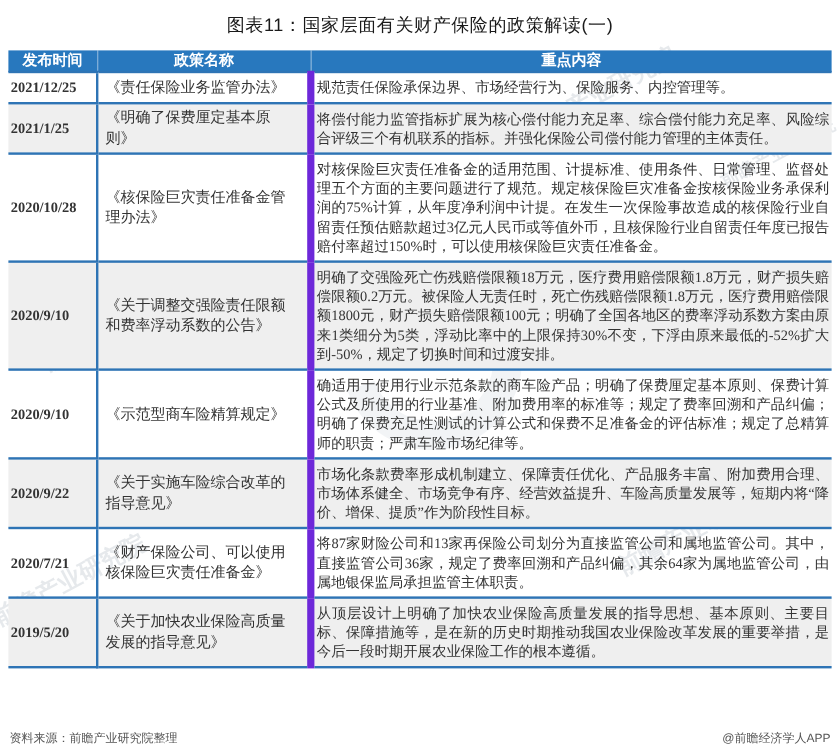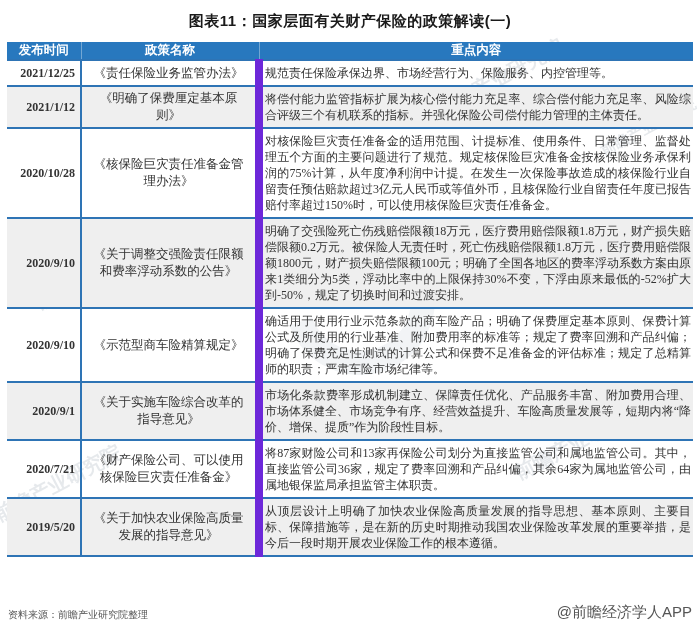--- a/index.html
+++ b/index.html
@@ -3,21 +3,21 @@
 <meta charset="utf-8">
 <style>
   * { margin:0; padding:0; box-sizing:border-box; }
   html,body { background:#ffffff; }
   .page {
     position:relative; width:700px; height:630px; background:#ffffff;
     overflow:hidden; font-family:"Liberation Sans","DejaVu Sans",sans-serif;
   }
   .title {
     position:absolute; top:12px; left:0; width:700px; text-align:center;
-    font-size:15px; font-weight:bold; color:#1a1a1a; letter-spacing:0.5px;
+    font-size:15px; font-weight:normal; color:#1a1a1a; letter-spacing:0.5px;
   }
   table.policy-table {
     position:absolute; top:42px; left:7px; width:686px;
     border-collapse:collapse; table-layout:fixed;
     font-family:"Liberation Serif","DejaVu Serif",serif;
   }
   th {
     background:#2878BE; color:#ffffff; font-weight:bold; font-size:12.5px;
     height:17px; text-align:center; vertical-align:middle;
     font-family:"Liberation Sans","DejaVu Sans",sans-serif;
@@ -25,36 +25,35 @@
   }
   th.col-date { width:74px; border-right:1px solid rgba(255,255,255,0.35); }
   th.col-policy { width:178px; border-right:1px solid rgba(255,255,255,0.35); }
   th.col-content { width:434px; }
   tbody td {
     border-top:2px solid #2E74B5; color:#333333; vertical-align:middle;
   }
   tbody tr:nth-child(even) { background:#EFEFEF; }
   tbody tr:last-child td { border-bottom:2px solid #2E74B5; }
   td.cell-date {
-    text-align:right; padding:3px 5px 3px 2px; font-weight:bold;
+    text-align:left; padding:3px 5px 3px 2px; font-weight:bold;
     font-size:12px; white-space:nowrap; border-right:2px solid #2E74B5;font-family:Liberation Serif, serif;
   }
   td.cell-policy {
     padding:3px 6px; font-size:12.5px; line-height:17px;
-    border-right:8px solid #6d28d9;
-    text-align:center;
+    border-right:6px solid #6d28d9;
   }
   td.cell-content {
     padding:4px 2px; font-size:12px; line-height:16px; text-align:justify;
   }
   .footer-left {
     position:absolute; left:8px; bottom:8px; font-size:10px; color:#555555;
   }
   .footer-right {
-    position:absolute; right:8px; bottom:8px; font-size:15px; color:#555555;
+    position:absolute; right:8px; bottom:8px; font-size:10px; color:#555555;
   }
   .watermark {
     position:absolute; color:rgba(140,155,170,0.22); pointer-events:none;
     transform:rotate(-28deg); white-space:nowrap; font-weight:bold;
   }
   .wm1 { top:64px;  left:430px; font-size:20px; }
   .wm2 { top:258px; left:28px;  font-size:20px; }
   .wm3 { top:428px; left:508px; font-size:20px; }
   .wm4 { top:470px; left:-12px; font-size:20px; }
   .wm5 { top:118px; left:596px; font-size:15px; }
@@ -86,41 +85,41 @@
         <th class="col-content">重点内容</th>
       </tr>
     </thead>
     <tbody>
         <tr>
       <td class="cell-date">2021/12/25</td>
       <td class="cell-policy">《责任保险业务监管办法》</td>
       <td class="cell-content">规范责任保险承保边界、市场经营行为、保险服务、内控管理等。</td>
     </tr>
         <tr>
-      <td class="cell-date">2021/1/12</td>
+      <td class="cell-date">2021/1/25</td>
       <td class="cell-policy">《明确了保费厘定基本原则》</td>
       <td class="cell-content">将偿付能力监管指标扩展为核心偿付能力充足率、综合偿付能力充足率、风险综合评级三个有机联系的指标。并强化保险公司偿付能力管理的主体责任。</td>
     </tr>
         <tr>
       <td class="cell-date">2020/10/28</td>
       <td class="cell-policy">《核保险巨灾责任准备金管理办法》</td>
       <td class="cell-content">对核保险巨灾责任准备金的适用范围、计提标准、使用条件、日常管理、监督处理五个方面的主要问题进行了规范。规定核保险巨灾准备金按核保险业务承保利润的75%计算，从年度净利润中计提。在发生一次保险事故造成的核保险行业自留责任预估赔款超过3亿元人民币或等值外币，且核保险行业自留责任年度已报告赔付率超过150%时，可以使用核保险巨灾责任准备金。</td>
     </tr>
         <tr>
       <td class="cell-date">2020/9/10</td>
       <td class="cell-policy">《关于调整交强险责任限额和费率浮动系数的公告》</td>
       <td class="cell-content">明确了交强险死亡伤残赔偿限额18万元，医疗费用赔偿限额1.8万元，财产损失赔偿限额0.2万元。被保险人无责任时，死亡伤残赔偿限额1.8万元，医疗费用赔偿限额1800元，财产损失赔偿限额100元；明确了全国各地区的费率浮动系数方案由原来1类细分为5类，浮动比率中的上限保持30%不变，下浮由原来最低的-52%扩大到-50%，规定了切换时间和过渡安排。</td>
     </tr>
         <tr>
       <td class="cell-date">2020/9/10</td>
       <td class="cell-policy">《示范型商车险精算规定》</td>
       <td class="cell-content">确适用于使用行业示范条款的商车险产品；明确了保费厘定基本原则、保费计算公式及所使用的行业基准、附加费用率的标准等；规定了费率回溯和产品纠偏；明确了保费充足性测试的计算公式和保费不足准备金的评估标准；规定了总精算师的职责；严肃车险市场纪律等。</td>
     </tr>
         <tr>
-      <td class="cell-date">2020/9/1</td>
+      <td class="cell-date">2020/9/22</td>
       <td class="cell-policy">《关于实施车险综合改革的指导意见》</td>
       <td class="cell-content">市场化条款费率形成机制建立、保障责任优化、产品服务丰富、附加费用合理、市场体系健全、市场竞争有序、经营效益提升、车险高质量发展等，短期内将“降价、增保、提质”作为阶段性目标。</td>
     </tr>
         <tr>
       <td class="cell-date">2020/7/21</td>
       <td class="cell-policy">《财产保险公司、可以使用核保险巨灾责任准备金》</td>
       <td class="cell-content">将87家财险公司和13家再保险公司划分为直接监管公司和属地监管公司。其中，直接监管公司36家，规定了费率回溯和产品纠偏，其余64家为属地监管公司，由属地银保监局承担监管主体职责。</td>
     </tr>
         <tr>
       <td class="cell-date">2019/5/20</td>

